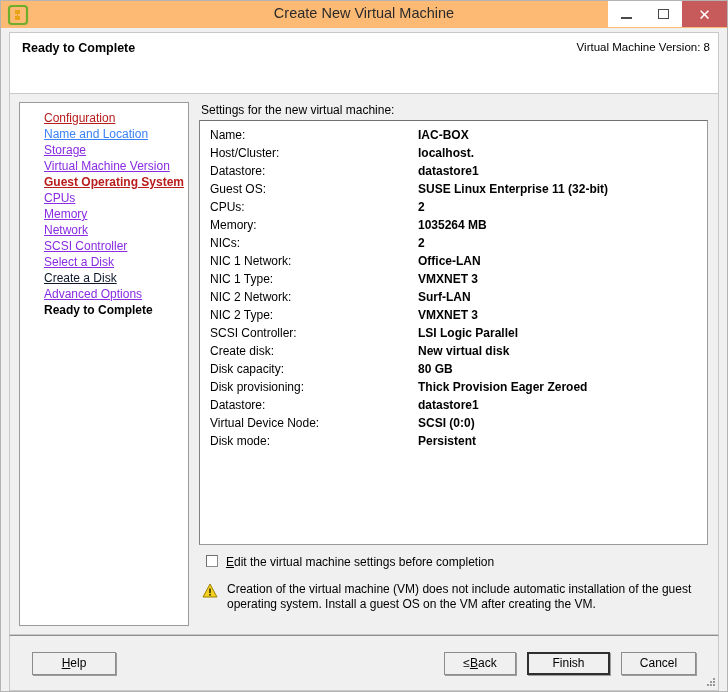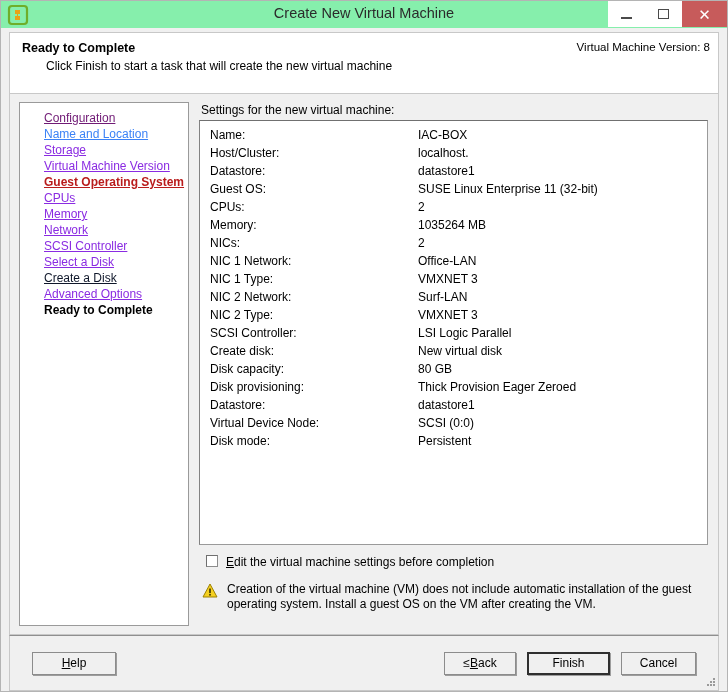--- a/index.html
+++ b/index.html
@@ -25,21 +25,21 @@
     border: 1px solid #b4b4b4;
     box-sizing: border-box;
     display: flex;
     flex-direction: column;
   }
 
   
   #titlebar {
     position: relative;
     height: 27px;
-    background: #86efac;
+    background: #fdba74;
     display: flex;
     align-items: center;
     flex: none;
   }
   #app-icon {
     width: 22px;
     height: 22px;
     margin-left: 6px;
     flex: none;
     position: relative;
@@ -206,20 +206,21 @@
     white-space: nowrap;
   }
   .setting-key {
     width: 208px;
     padding-left: 10px;
     flex: none;
     color: #000;
   }
   .setting-val {
     color: #000;
+    font-weight: bold;
   }
 
   
   #edit-row {
     display: flex;
     margin-top: 10px;
     height: 18px;
   }
   .checkbox {
     width: 12px;
@@ -331,29 +332,28 @@
         <div class="max-glyph"></div>
       </div>
       <div class="winbtn" id="btn-close">
         <span class="close-glyph">✕</span>
       </div>
     </div>
   </div>
 
   <div id="header">
     <div id="header-title">Ready to Complete</div>
-    <div id="header-sub">Click Finish to start a task that will create the new virtual machine</div>
     <div id="header-version">Virtual Machine Version: 8</div>
     <div id="header-rule"></div>
   </div>
 
   <div id="body-region">
 
     <div id="sidebar">
-        <div class="nav-item"><span class="nav-link" style="color: #701a75;">Configuration</span></div>
+        <div class="nav-item"><span class="nav-link" style="color: #b91c1c;">Configuration</span></div>
         <div class="nav-item"><span class="nav-link" style="color: #3b82f6;">Name and Location</span></div>
         <div class="nav-item"><span class="nav-link" style="color: rgb(138, 43, 226);">Storage</span></div>
         <div class="nav-item"><span class="nav-link" style="color: rgb(138, 43, 226);">Virtual Machine Version</span></div>
         <div class="nav-item"><span class="nav-link" style="color: #b91c1c; font-weight: bold;">Guest Operating System</span></div>
         <div class="nav-item"><span class="nav-link" style="color: rgb(138, 43, 226);">CPUs</span></div>
         <div class="nav-item"><span class="nav-link" style="color: rgb(138, 43, 226);">Memory</span></div>
         <div class="nav-item"><span class="nav-link" style="color: rgb(138, 43, 226);">Network</span></div>
         <div class="nav-item"><span class="nav-link" style="color: rgb(138, 43, 226);">SCSI Controller</span></div>
         <div class="nav-item"><span class="nav-link" style="color: rgb(138, 43, 226); text-decoration: underline;">Select a Disk</span></div>
         <div class="nav-item"><span class="nav-link" style="color: #0f172a;">Create a Disk</span></div>

